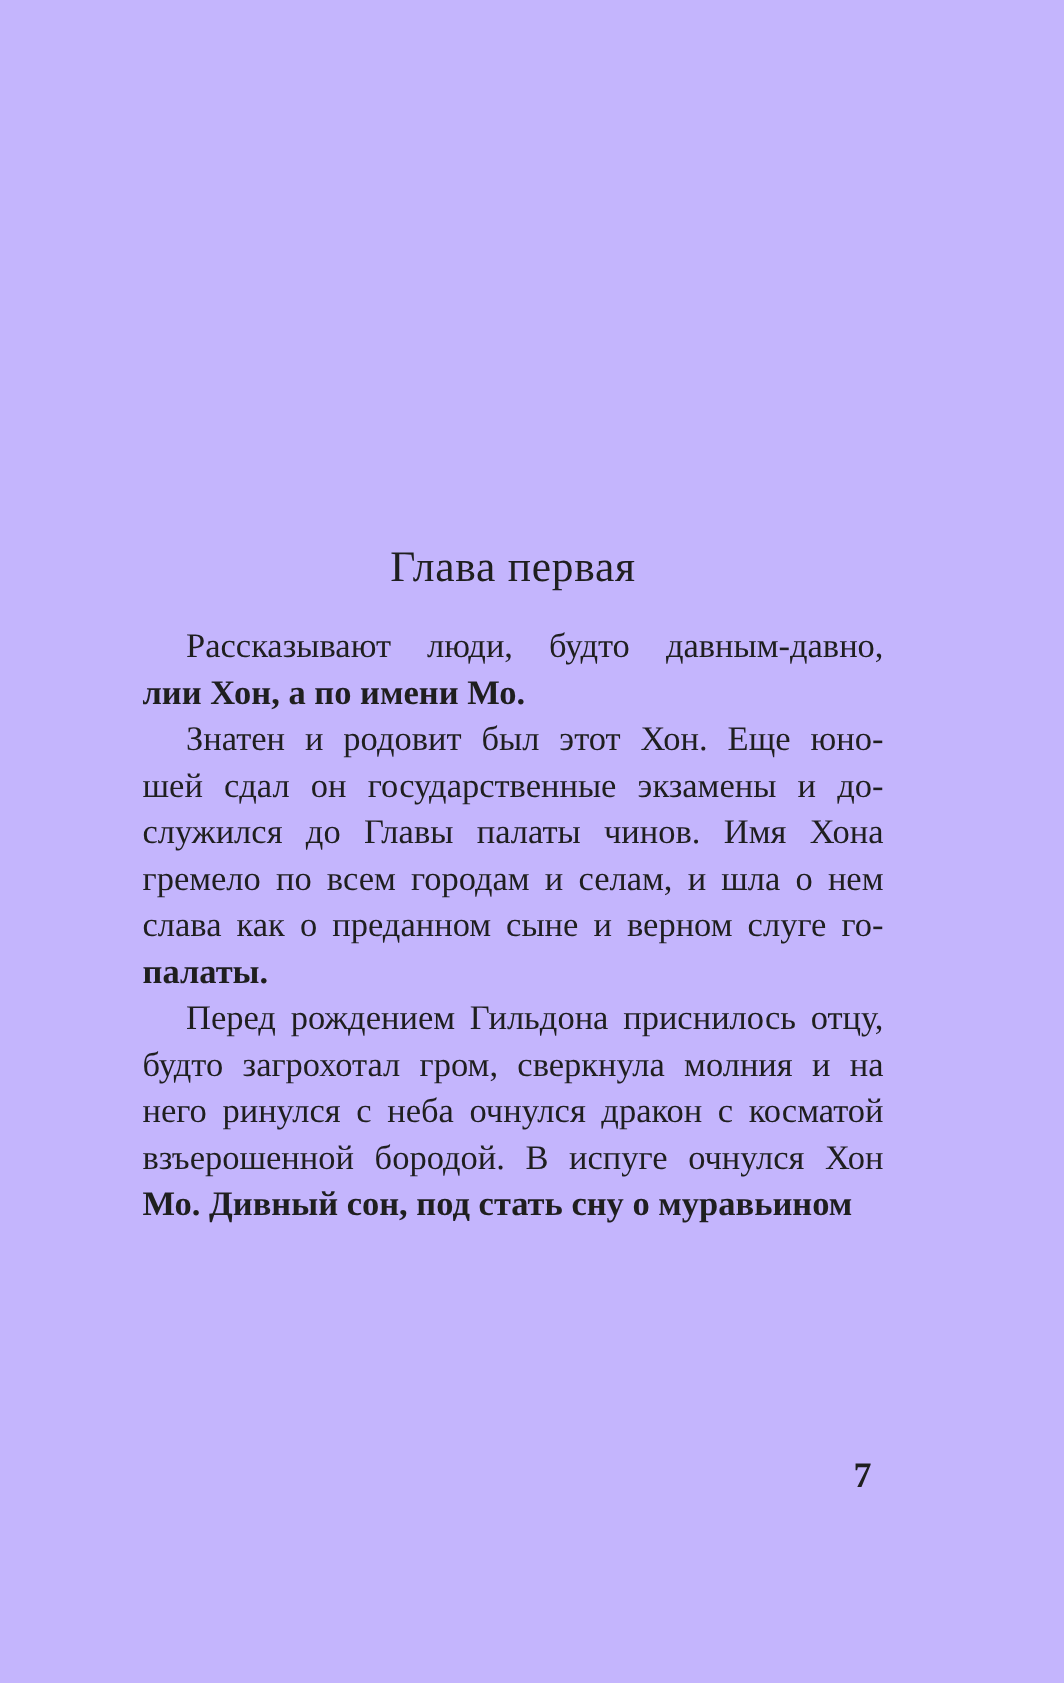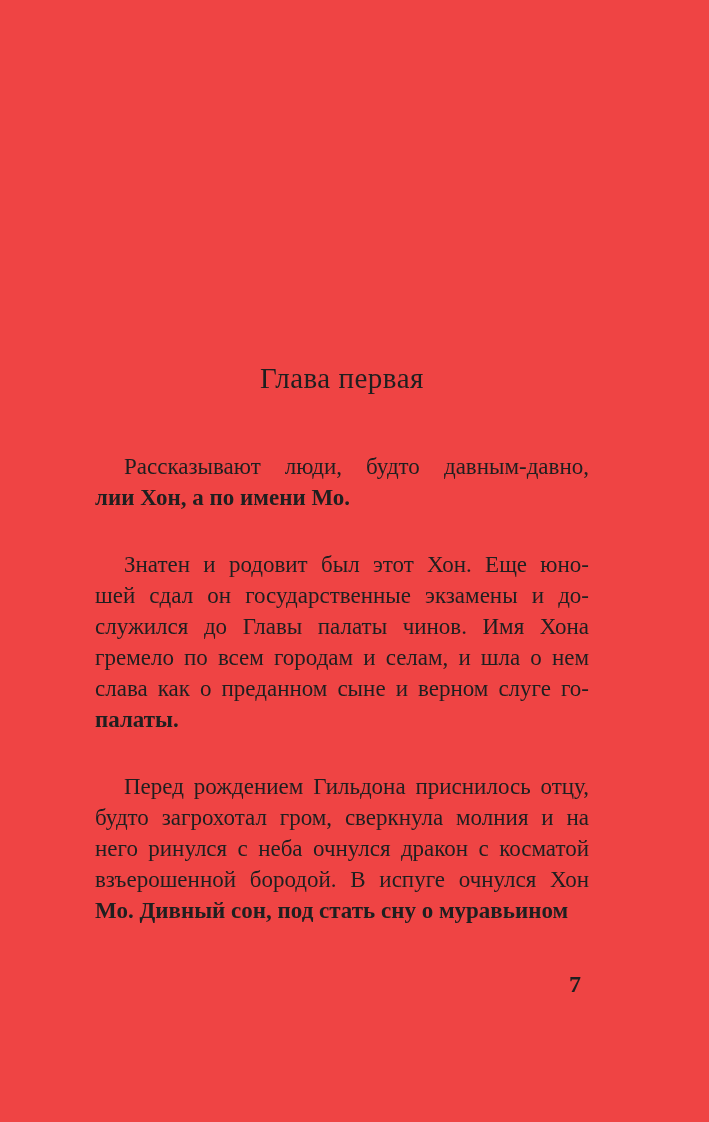--- a/index.html
+++ b/index.html
@@ -4,21 +4,21 @@
 <style>
   html, body {
     margin: 0;
     padding: 0;
     background: #ffffff;
   }
   .book-page {
     position: relative;
     width: 709px;
     height: 1122px;
-    background: #ef4444;
+    background: #c4b5fd;
     font-family: "Liberation Serif", "DejaVu Serif", serif;
     color: #1f1f1f;
     overflow: hidden;
   }
   .chapter-title {
     position: absolute;
     left: 95px;
     top: 362px;
     width: 494px;
     text-align: center;
@@ -43,21 +43,21 @@
     text-align-last: justify;
     -moz-text-align-last: justify;
   }
   
   .line:not(.last)::after {
     content: "";
     display: inline-block;
     width: 100%;
     height: 0;
   }
-  .line.first { text-indent: 29px; margin-top: 36px; }
+  .line.first { text-indent: 29px; }
   .line.last {
     text-align: right;
     text-align-last: left;
     font-weight: bold;
     -moz-text-align-last: left;
   }
   .page-number {
     position: absolute;
     left: 95px;
     top: 969px;

